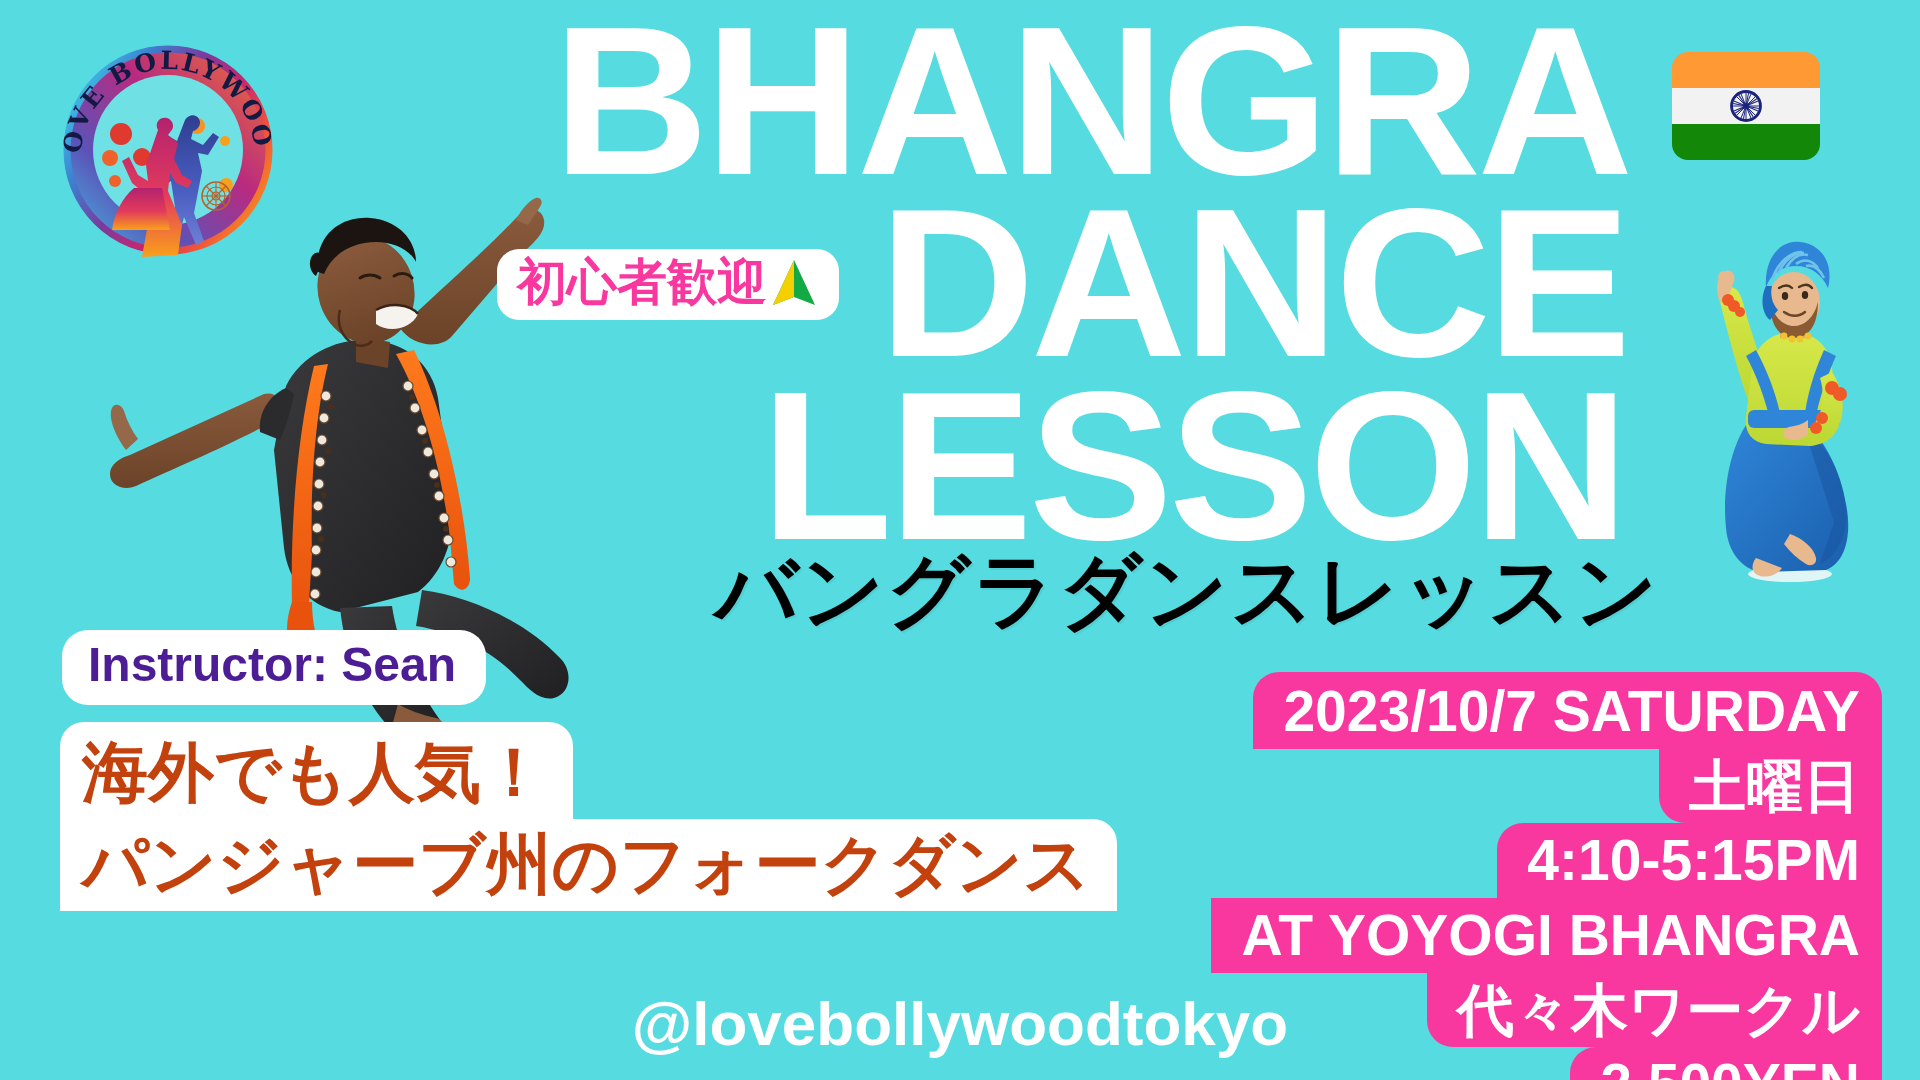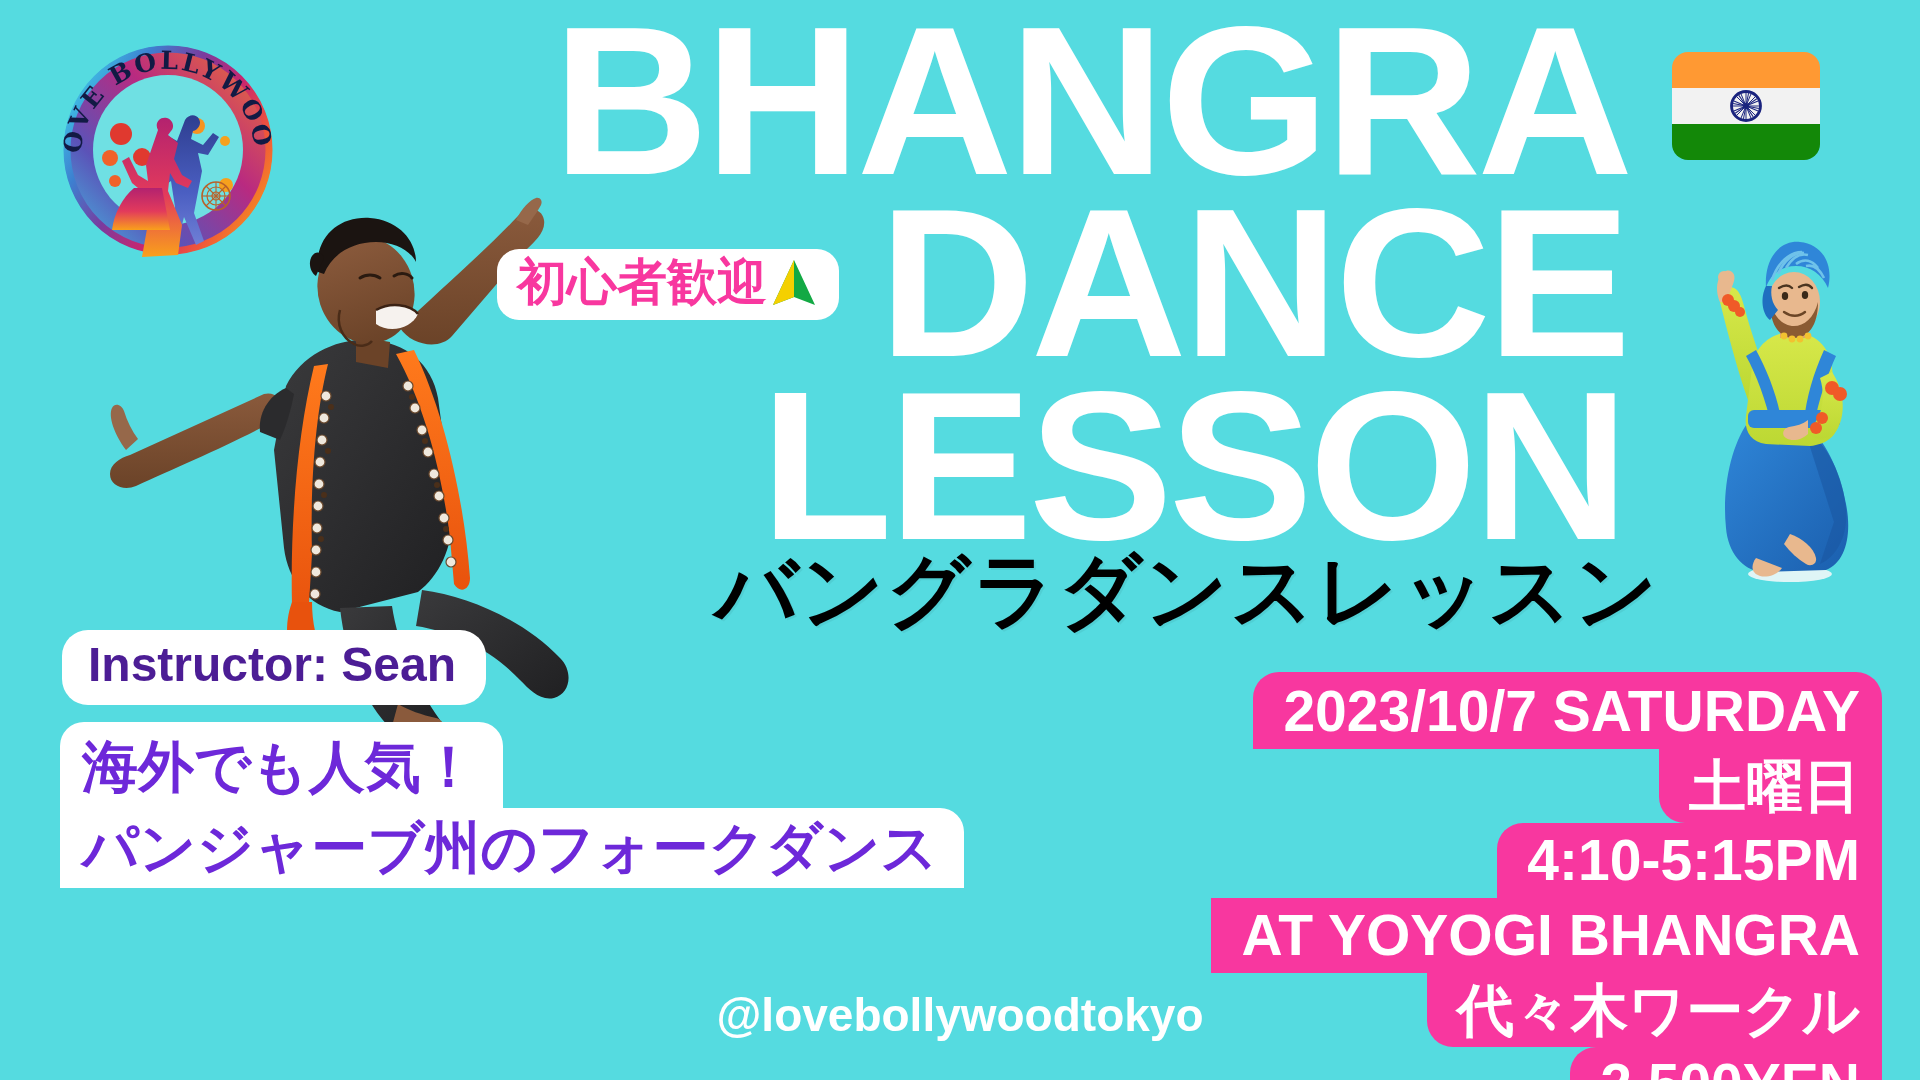--- a/index.html
+++ b/index.html
@@ -83,21 +83,21 @@
     padding:9px 30px 13px 26px;
   }
   .badge-instructor .txt {
     color:#4c1d95; font-weight:bold; font-size:48px; line-height:1.1;
   }
 
   
   .desc { position:absolute; left:60px; top:722px; }
   .desc-line {
     background:#ffffff;
-    color:#6d28d9; font-weight:bold; font-size:56px;
+    color:#c2410c; font-weight:bold; font-size:66px;
     line-height:1.12;
     display:block; width:max-content;
     padding:9px 26px 9px 22px;
   }
   .desc-line.d1 { border-radius:24px 24px 0 0; padding-top:14px; }
   .desc-line.d2 { border-radius:0 24px 0 0; }
   .desc-line.d3 { border-radius:0 24px 24px 24px; padding-bottom:16px; }
 
   
   .event { position:absolute; right:38px; top:672px; text-align:right; }
@@ -113,21 +113,21 @@
   .e2 { border-radius:0 0 0 26px; }
   .e3 { border-radius:26px 0 0 0; }
   .e4 { }
   .e5 { border-radius:0 0 0 26px; }
   .e6 { border-radius:26px 0 26px 26px; padding-bottom:14px; }
 
   
   .handle {
     position:absolute; left:0; right:0; top:988px;
     text-align:center;
-    color:#ffffff; font-weight:bold; font-size:46px;
+    color:#ffffff; font-weight:bold; font-size:62px;
     letter-spacing:0px;
   }
 
   
   .photo { position:absolute; left:40px; top:150px; width:640px; height:580px; }
   .photo svg { display:block; width:100%; height:100%; }
 
   
   .dancer { position:absolute; left:1686px; top:222px; width:210px; height:362px; }
   .dancer svg { display:block; width:100%; height:100%; }

